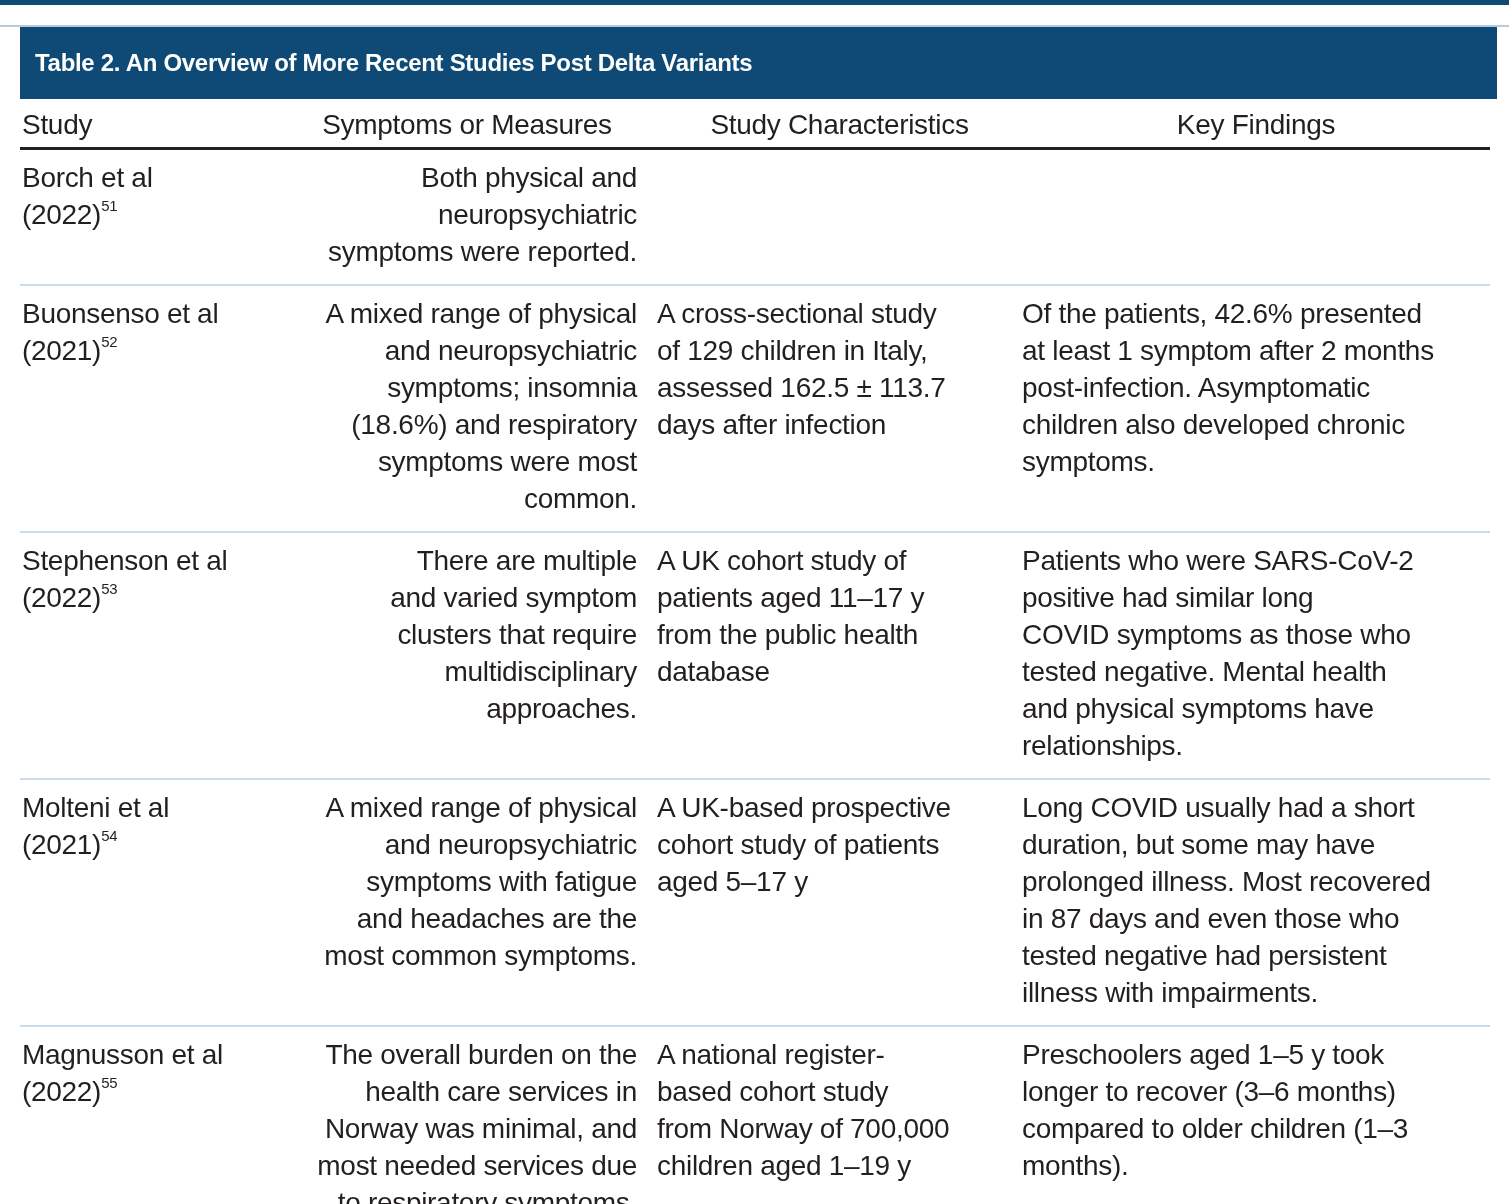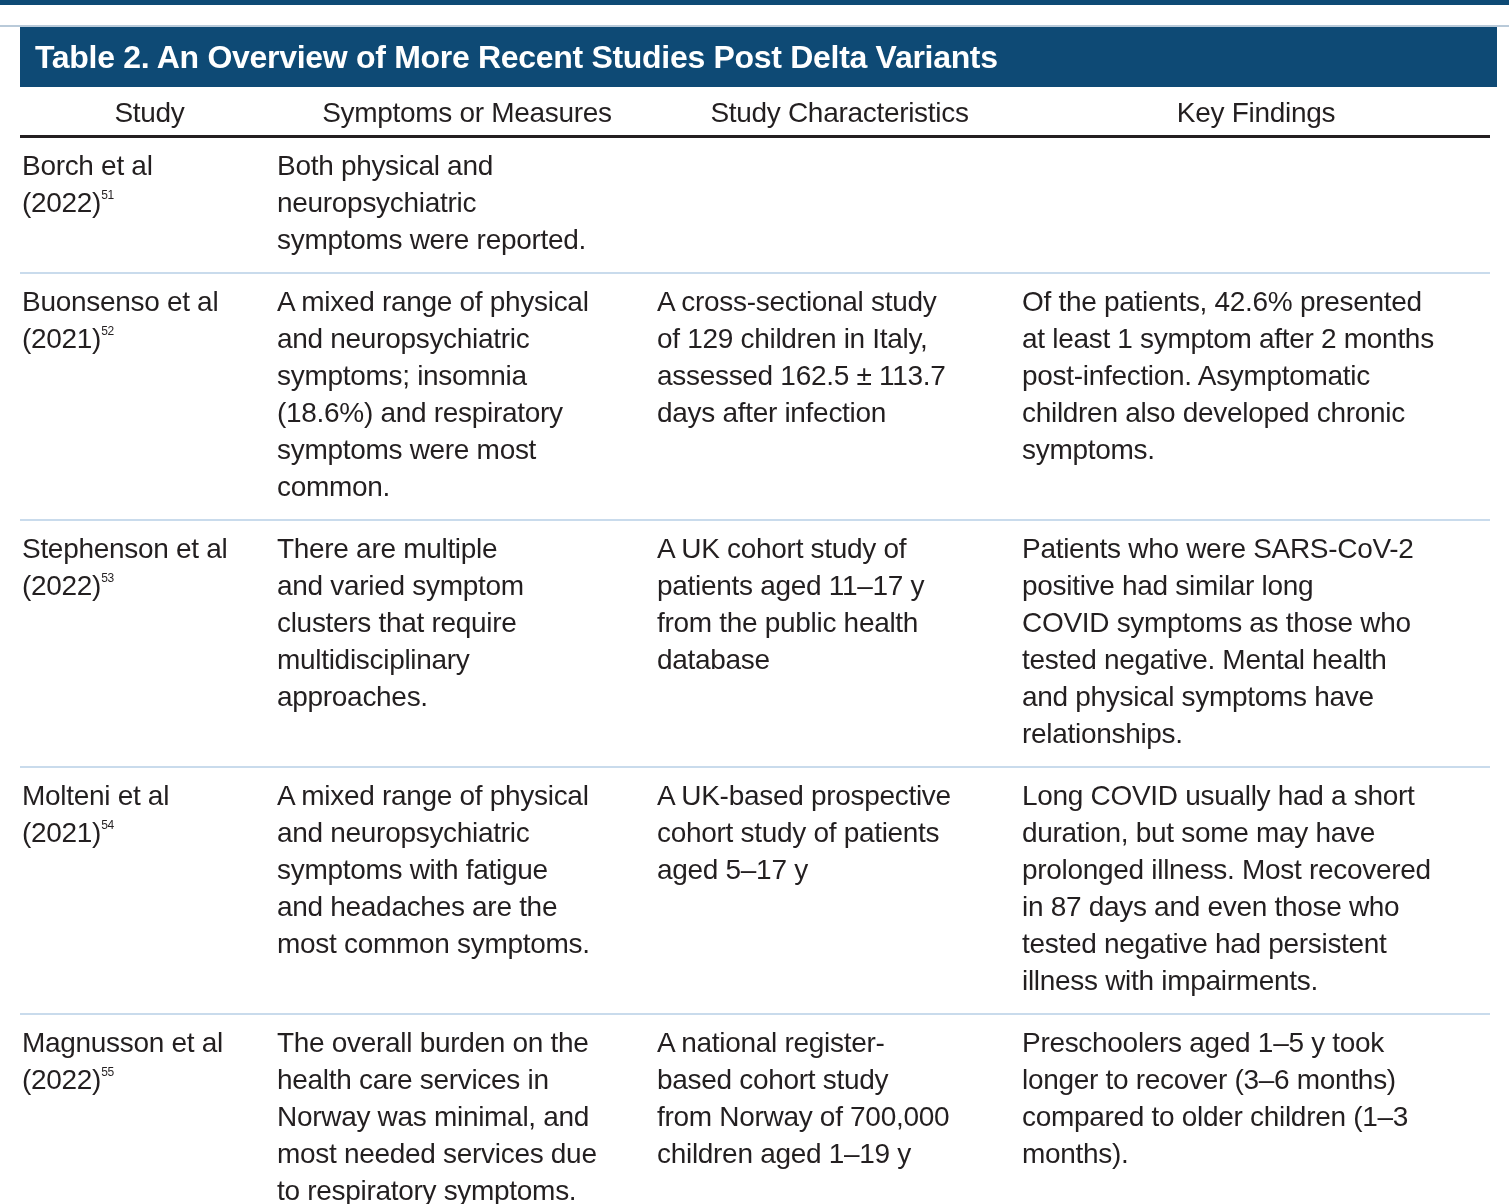--- a/index.html
+++ b/index.html
@@ -24,61 +24,61 @@
     width: 100%; height: 5px;
     background: var(--top-strip);
   }
   .spacer { height: 20px; }
   .pre-rule {
     width: 100%; height: 2px;
     background: var(--pre-rule);
   }
   .banner {
     margin: 0 12px 0 20px;
-    height: 60px;
+    height: 72px;
     background: var(--banner-bg);
     color: var(--banner-text);
     display: flex;
     align-items: center;
     padding-left: 15px;
-    font-size: 32px;
+    font-size: 24px;
     font-weight: bold;
     letter-spacing: -0.3px;
   }
   .table {
     margin: 0 19px 0 20px;
     font-size: 28px;
     letter-spacing: -0.3px;
   }
   .grid {
     display: grid;
     grid-template-columns: 257px 380px 365px 1fr;
   }
   .thead {
     padding-top: 10px;
     border-bottom: 3px solid var(--header-rule);
   }
   .hcell {
     padding-bottom: 6px;
     white-space: nowrap;
   }
-  .hcell.c1 { text-align: center; padding-left: 2px; }
+  .hcell.c1 { text-align: left; padding-left: 2px; }
   .hcell.c2, .hcell.c3, .hcell.c4 { text-align: center; }
   .trow + .trow { border-top: 2px solid var(--row-divider); }
   .cell {
     padding: 9px 0 14px;
     line-height: 37px;
     white-space: pre-line;
   }
   .cell.c1 { padding-left: 2px; padding-right: 10px; }
-  .cell.c2 { padding-right: 20px; }
+  .cell.c2 { padding-right: 20px; text-align: right; }
   .cell.c3 { padding-right: 34px; }
   .cell.c4 { padding-right: 4px; }
   sup.ref {
-    font-size: 12px;
+    font-size: 15px;
     line-height: 0;
     vertical-align: 13px;
   }
 </style>
 </head>
 <body>
 
 <div class="page">
   <div class="top-strip"></div>
   <div class="spacer"></div>

